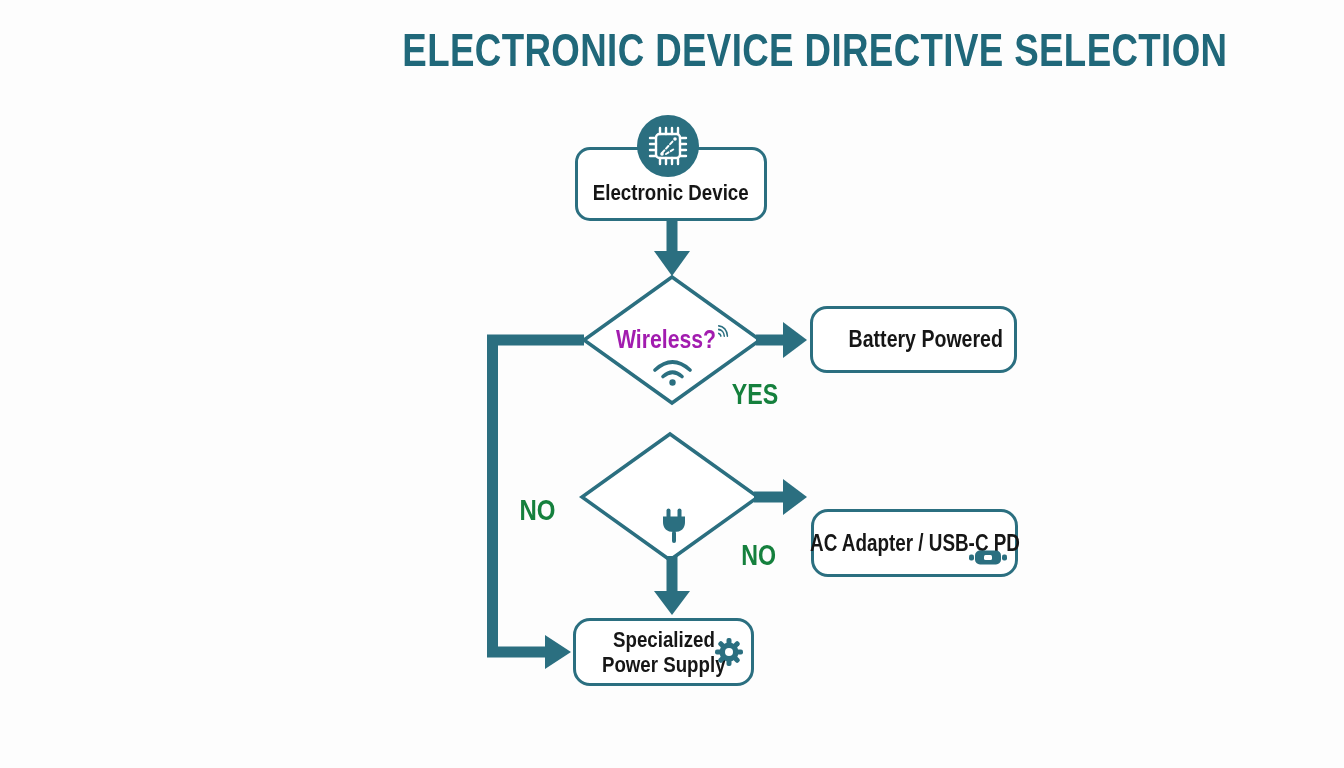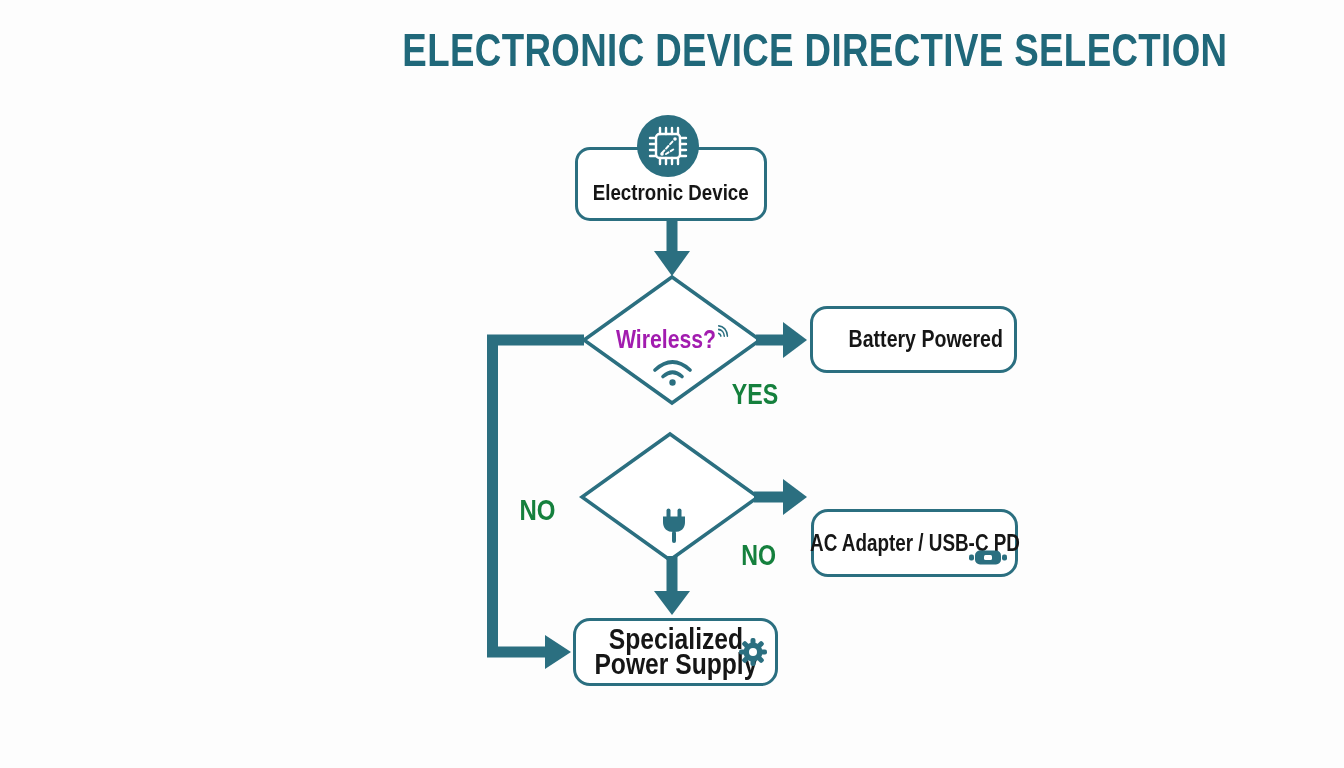--- a/index.html
+++ b/index.html
@@ -37,22 +37,22 @@
     position: absolute; box-sizing: border-box;
     background: #ffffff;
     border: 3.5px solid #2b6f80; border-radius: 17px;
     display: flex; align-items: center; justify-content: center;
     color: #161616; font-weight: 700;
   }
   #node-device   { left: 575px; top: 147px; width: 192px; height: 74px; border-radius: 15px;
                    align-items: flex-end; padding-bottom: 12px; font-size: 22px; }
   #node-battery  { left: 810px; top: 306px; width: 207px; height: 67px; font-size: 23px; gap: 10px; padding-left: 34px; }
   #node-ac       { left: 811px; top: 461px; width: 207px; height: 68px; font-size: 23px; margin-top: 48px; }
-  #node-special  { left: 573px; top: 618px; width: 205px; height: 68px;
-                   flex-direction: column; line-height: 25px; font-size: 29px; }
+  #node-special  { left: 573px; top: 618px; width: 181px; height: 68px;
+                   flex-direction: column; line-height: 25px; font-size: 22px; }
 
   
   .diamond-label {
     position: absolute; text-align: center;
     color: #a21caf; font-weight: 700; font-size: 25px;
   }
   #label-wireless { left: 582px; top: 325px; width: 180px; }
   #label-mains    { left: 580px; top: 485px; width: 180px; }
 
   

